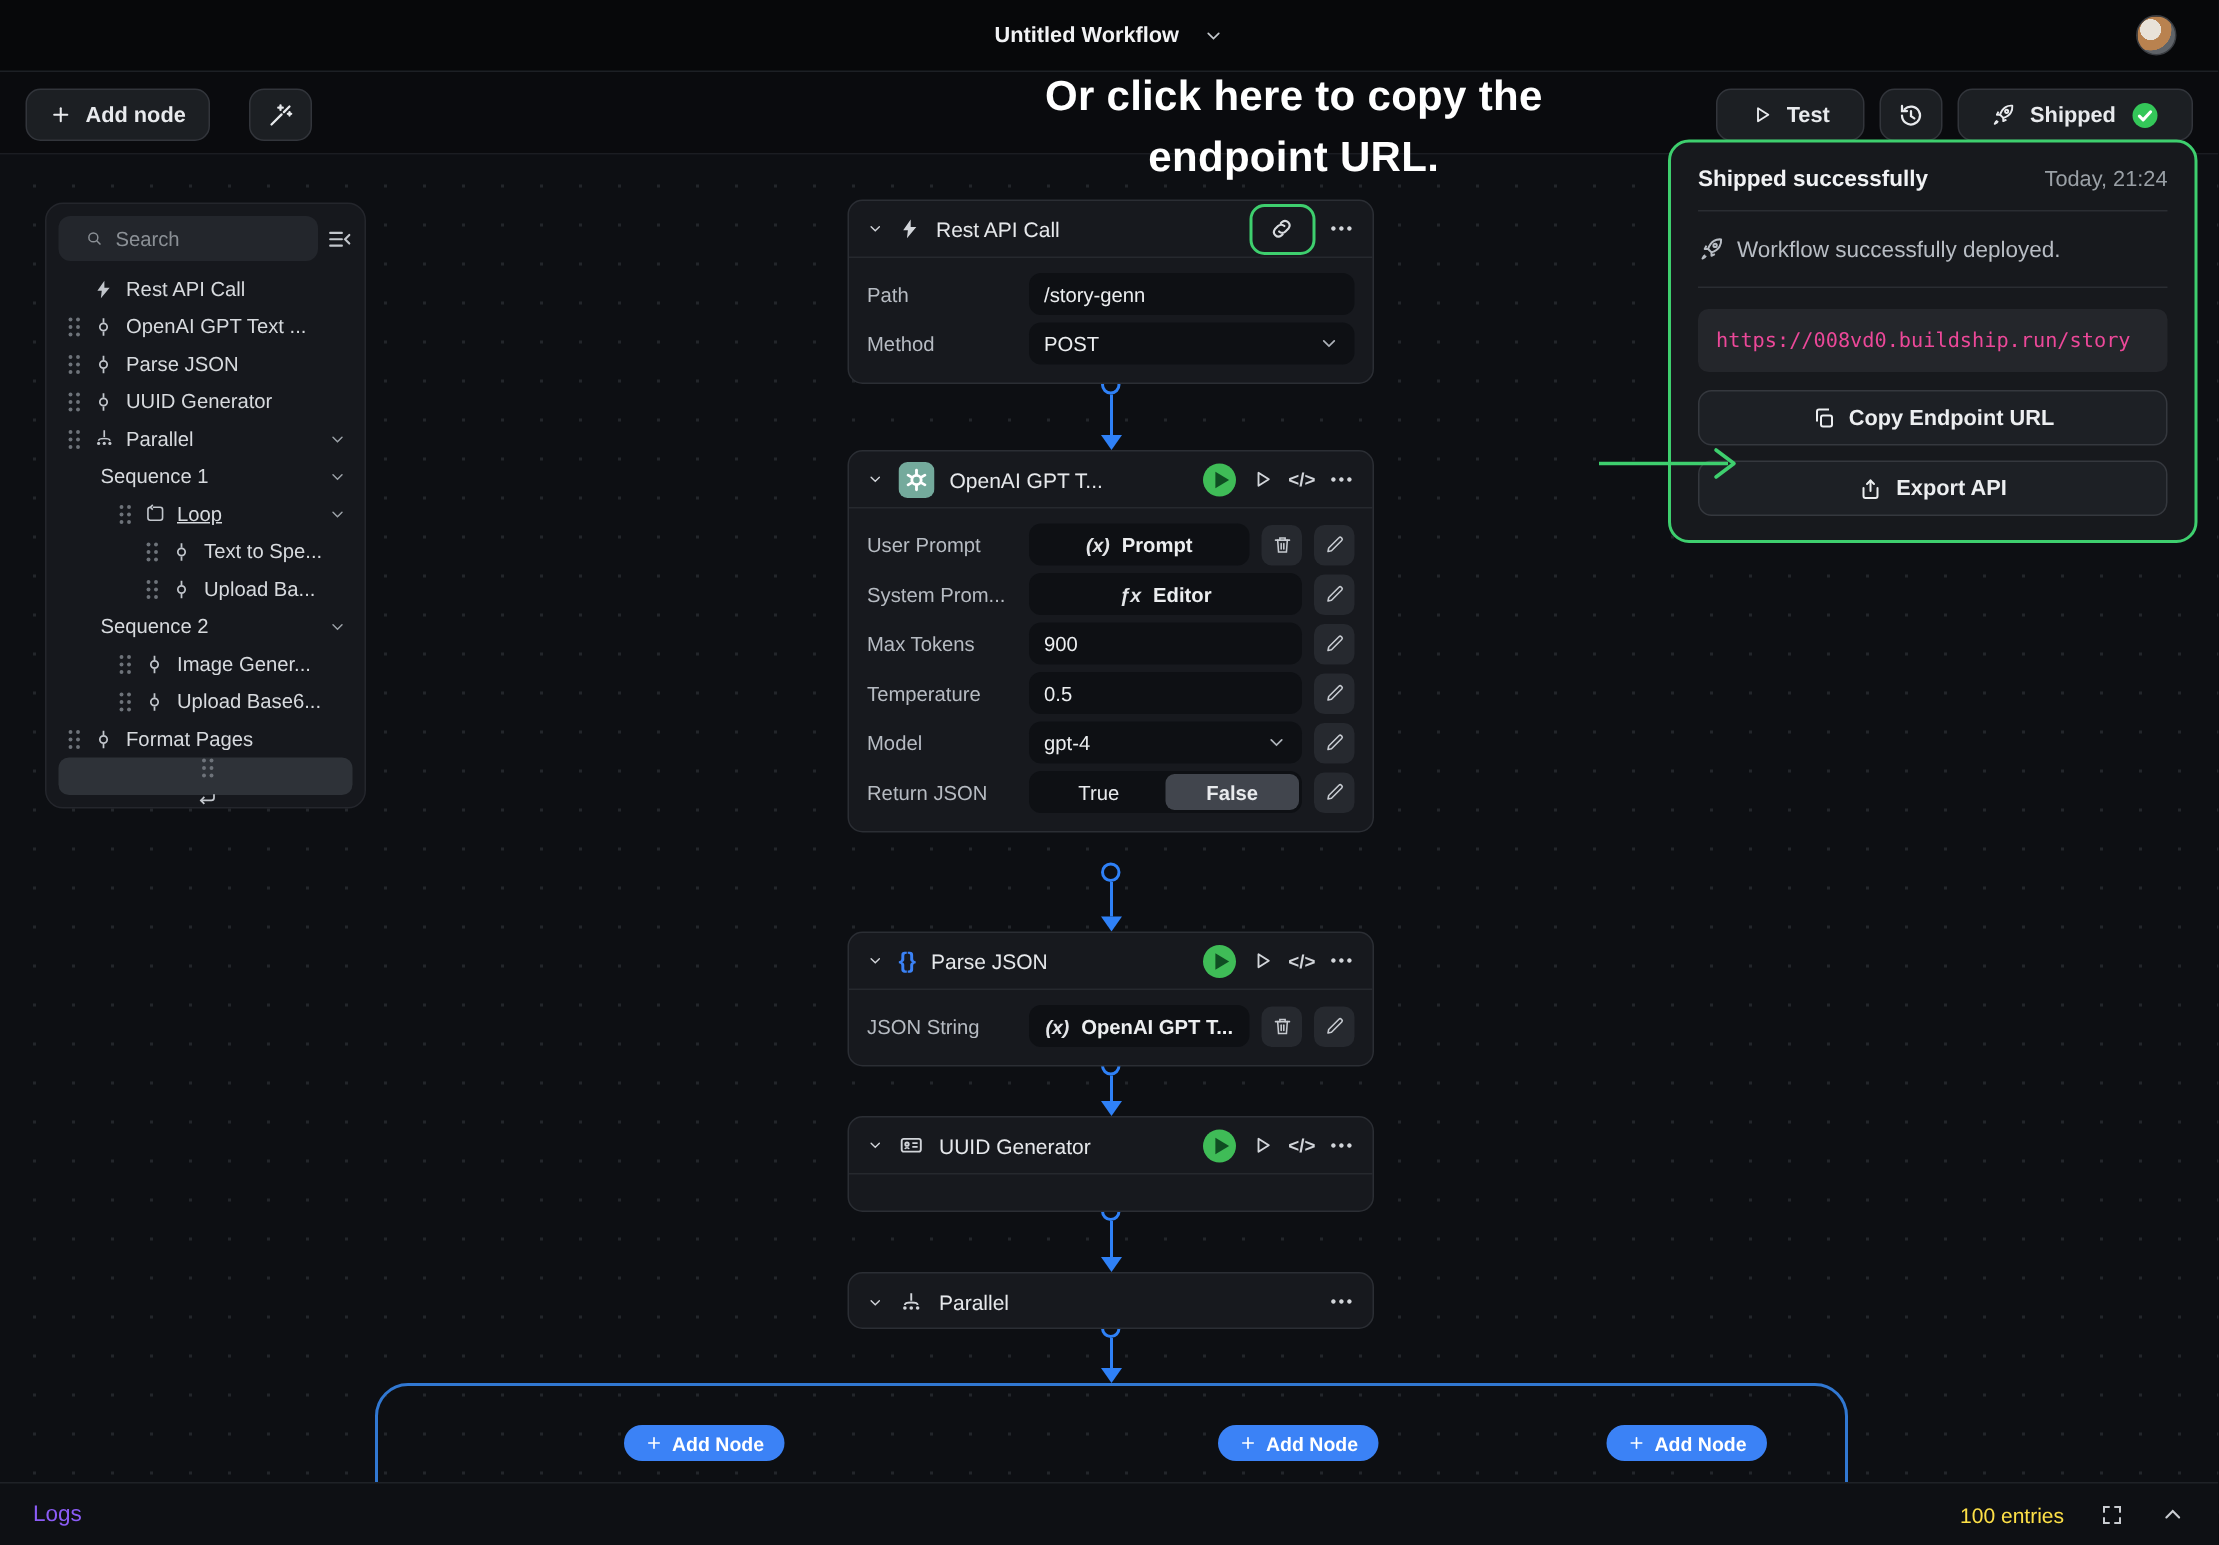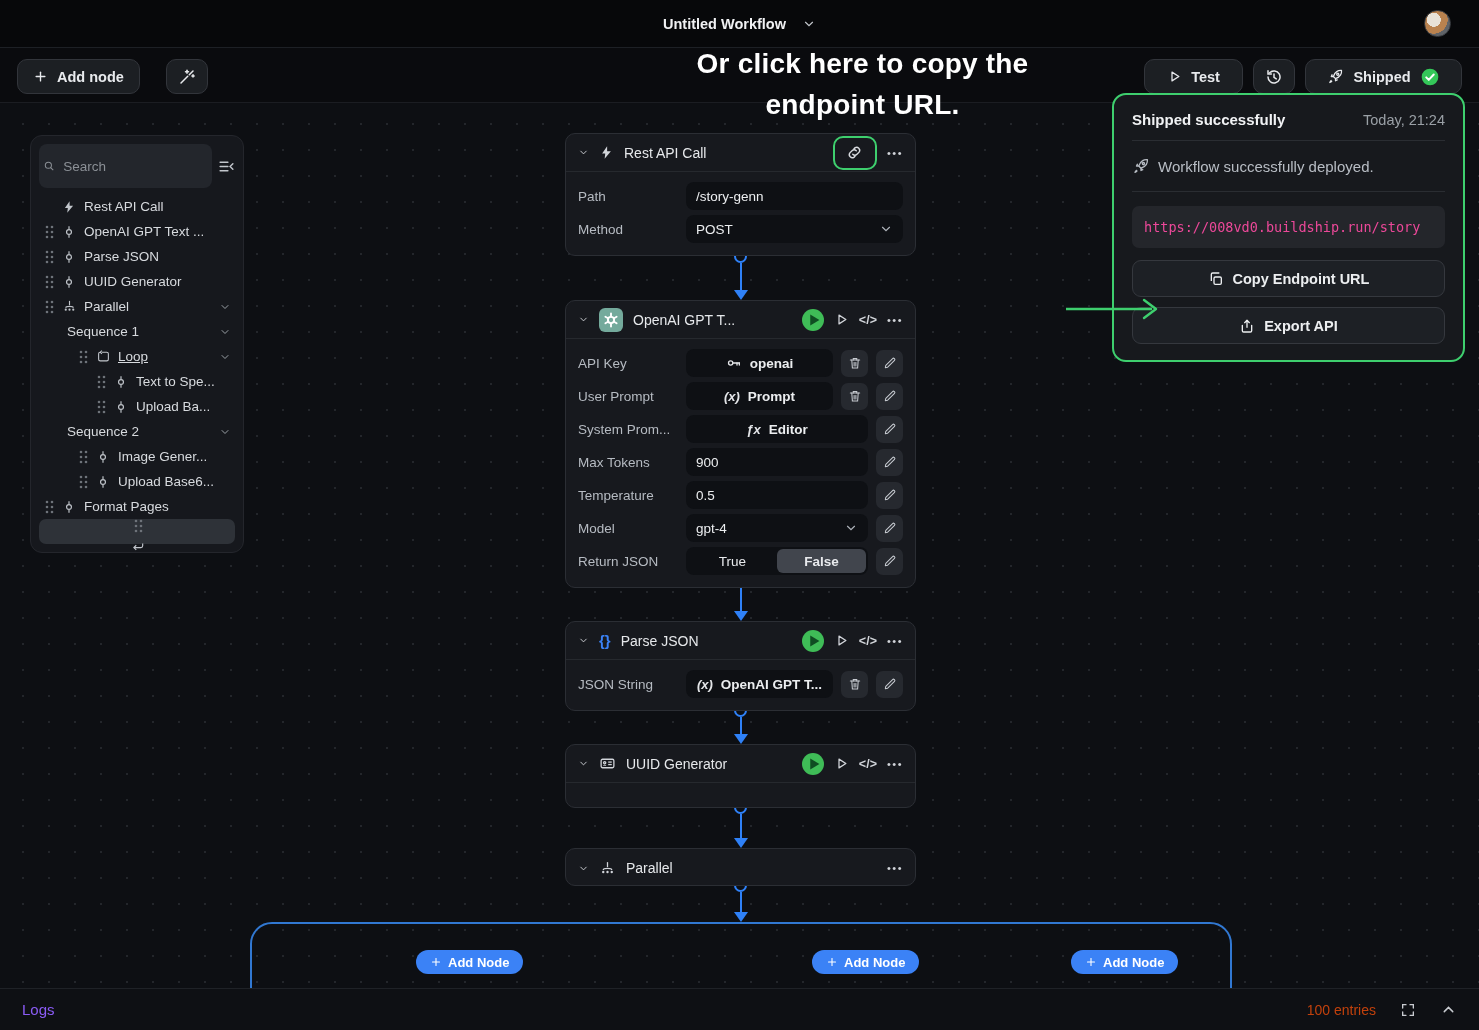--- a/index.html
+++ b/index.html
@@ -30,21 +30,21 @@
 
   
   .annotation { position:absolute; left:600px; top:44px; width:525px; text-align:center; z-index:25;
     color:#ffffff; font-size:28px; font-weight:700; line-height:1.45; letter-spacing:.2px; }
 
   
   .sidebar { position:absolute; left:30px; top:135px; width:214px; background:#16181d;
     border:1px solid #24262c; border-radius:12px; padding:8px; z-index:6; }
   .searchrow { display:flex; align-items:center; gap:6px; margin-bottom:6px; }
   .searchbox { flex:1; display:flex; align-items:center; gap:8px; background:#23262c;
-    border-radius:8px; height:44px; padding:0 4px; }
+    border-radius:8px; height:30px; padding:0 18px; }
   .searchbox input { background:transparent; border:none; outline:none; color:#e8eaed;
     font-size:13.5px; width:100%; font-family:"Liberation Sans",sans-serif; }
   .searchbox input::placeholder { color:#8b9096; }
   .srow { display:flex; align-items:center; gap:7px; height:25px; border-radius:7px;
     color:#d7dade; font-size:13.5px; cursor:pointer; padding-right:4px; }
   .srow.selected { background:#2e3238; }
   .handle { width:9px; display:flex; justify-content:center; flex:0 0 auto; }
   .handle.hidden { visibility:hidden; }
   .sicon { width:16px; display:flex; justify-content:center; flex:0 0 auto; color:#c2c6cc; }
   .slabel { white-space:nowrap; overflow:hidden; }
@@ -106,21 +106,21 @@
   .sp-btn { width:100%; height:37px; background:#1d2025; border:1px solid #35383e; border-radius:9px;
     display:flex; align-items:center; justify-content:center; gap:9px; color:#eceef0;
     font-size:14.5px; font-weight:700; cursor:pointer; margin-top:10px; font-family:"Liberation Sans",sans-serif; }
 
   .greenarrow { position:absolute; left:1064px; top:296px; z-index:35; }
 
   
   .logsbar { position:absolute; left:0; bottom:0; width:1479px; height:42px; background:#0e1014;
     border-top:1px solid #1f2227; display:flex; align-items:center; padding:0 22px; z-index:50; }
   .logs-label { font-size:15px; color:#8b5cf6; }
-  .logs-right { margin-left:auto; display:flex; align-items:center; gap:24px; color:#c2410c; }
+  .logs-right { margin-left:auto; display:flex; align-items:center; gap:24px; color:#fde047; }
   .entries { font-size:14px; }
   .lbtn { display:flex; align-items:center; color:#c9ccd1; cursor:pointer; }
 </style>
 </head>
 <body>
 
 <svg width="0" height="0" style="position:absolute">
   <defs>
     <g id="i-handle">
         <circle cx="2" cy="2" r="1.3" fill="#6e737a"></circle>
@@ -576,41 +576,20 @@
         </span>
       <span class="hicon">
           <svg width="15" height="15" viewBox="0 0 24 24">
             <use href="#i-play"></use>
           </svg>
         </span>
       <span class="hicon codeglyph">&lt;/&gt;</span>
       <span class="hicon menudots">•••</span>
     </div>
     <div class="nbody">
-      <div class="frow">
-        <span class="flabel">API Key</span>
-        <div class="fctl center">
-          <span class="pillico" style="font-style:normal;">
-              <svg width="16" height="16" viewBox="0 0 24 24">
-                <use href="#i-key"></use>
-              </svg>
-            </span>
-          <span style="font-weight:700;">openai</span>
-        </div>
-        <span class="abtn">
-            <svg width="14" height="14" viewBox="0 0 24 24">
-              <use href="#i-trash"></use>
-            </svg>
-          </span>
-        <span class="abtn">
-            <svg width="14" height="14" viewBox="0 0 24 24">
-              <use href="#i-pencil"></use>
-            </svg>
-          </span>
-      </div>
       <div class="frow">
         <span class="flabel">User Prompt</span>
         <div class="fctl center">
           <span class="pillico">(x)</span>
           <span style="font-weight:700;">Prompt</span>
         </div>
         <span class="abtn">
             <svg width="14" height="14" viewBox="0 0 24 24">
               <use href="#i-trash"></use>
             </svg>

